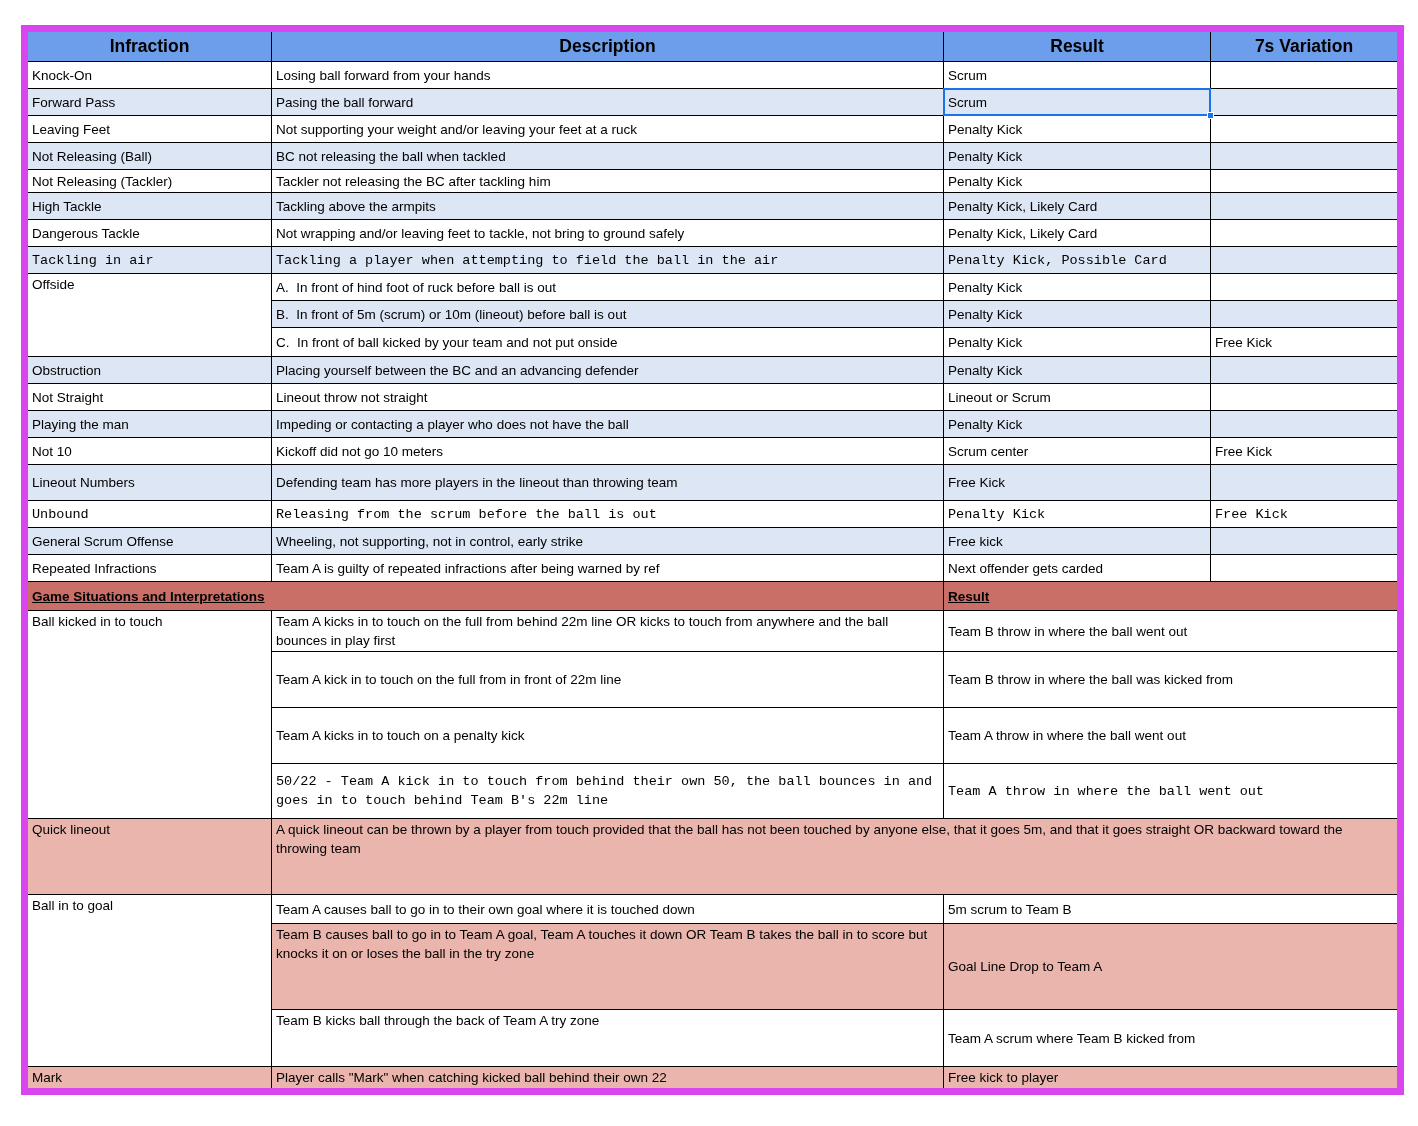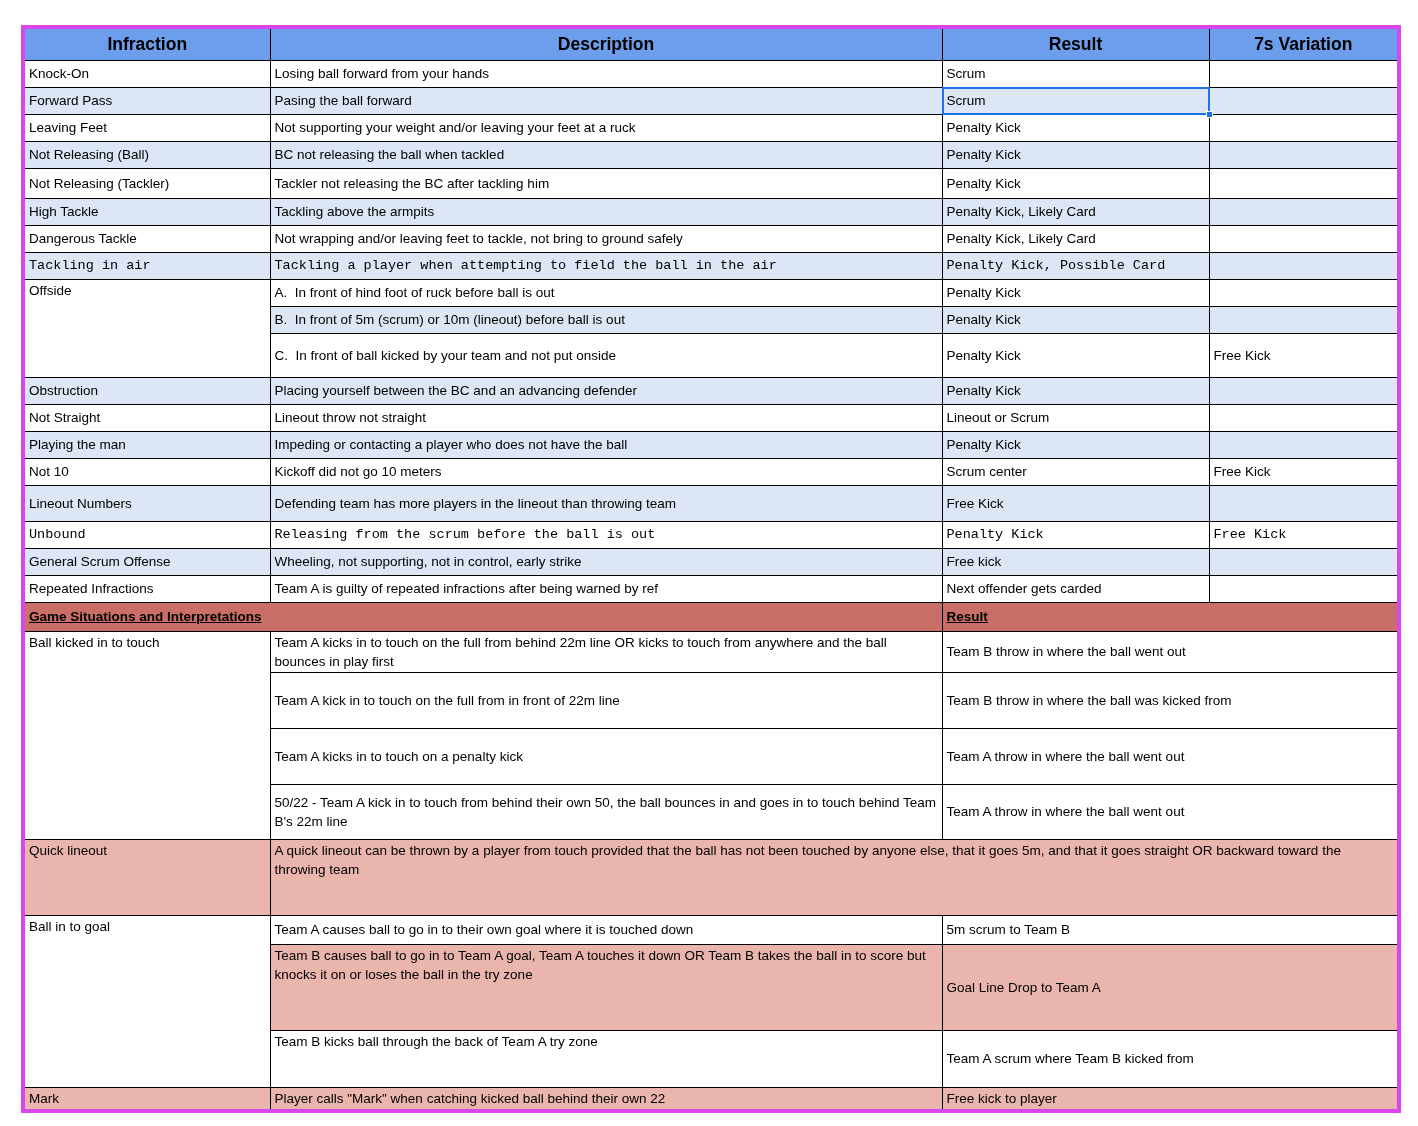--- a/index.html
+++ b/index.html
@@ -4,21 +4,21 @@
 <style>
   * { box-sizing: border-box; }
   html, body { margin: 0; padding: 0; }
   body {
     width: 1418px; height: 1126px;
     background: #ffffff;
     font-family: "Liberation Sans", sans-serif;
     color: #000;
   }
   .sheet { position: absolute; top: 25px; left: 21px; }
-  table { border-collapse: collapse; table-layout: fixed; border: 4px solid #d946ef; }
+  table { border-collapse: collapse; table-layout: fixed; border: 7px solid #d946ef; }
   th, td {
     border: 1px solid #000;
     padding: 1px 4px;
     font-size: 13.5px;
     line-height: 19px;
     vertical-align: middle;
     text-align: left;
     overflow: hidden;
     white-space: pre-wrap;
     word-wrap: break-word;
@@ -87,21 +87,21 @@
           <td>Not supporting your weight and/or leaving your feet at a ruck</td>
           <td>Penalty Kick</td>
           <td></td>
         </tr>
         <tr style="height: 27px;">
           <td class="bgb">Not Releasing (Ball)</td>
           <td class="bgb">BC not releasing the ball when tackled</td>
           <td class="bgb">Penalty Kick</td>
           <td class="bgb"></td>
         </tr>
-        <tr style="height: 30px;">
+        <tr style="height: 23px;">
           <td>Not Releasing (Tackler)</td>
           <td>Tackler not releasing the BC after tackling him</td>
           <td>Penalty Kick</td>
           <td></td>
         </tr>
         <tr style="height: 27px; margin-top: 12px;">
           <td class="bgb">High Tackle</td>
           <td class="bgb">Tackling above the armpits</td>
           <td class="bgb">Penalty Kick, Likely Card</td>
           <td class="bgb"></td>
@@ -122,21 +122,21 @@
           <td rowspan="3" class="top">Offside</td>
           <td>A.  In front of hind foot of ruck before ball is out</td>
           <td>Penalty Kick</td>
           <td></td>
         </tr>
         <tr style="height: 27px;">
           <td class="bgb">B.  In front of 5m (scrum) or 10m (lineout) before ball is out</td>
           <td class="bgb">Penalty Kick</td>
           <td class="bgb"></td>
         </tr>
-        <tr style="height: 44px;">
+        <tr style="height: 29px;">
           <td>C.  In front of ball kicked by your team and not put onside</td>
           <td>Penalty Kick</td>
           <td>Free Kick</td>
         </tr>
         <tr style="height: 27px;">
           <td class="bgb">Obstruction</td>
           <td class="bgb">Placing yourself between the BC and an advancing defender</td>
           <td class="bgb">Penalty Kick</td>
           <td class="bgb"></td>
         </tr>
@@ -192,21 +192,21 @@
           <td colspan="2">Team B throw in where the ball went out</td>
         </tr>
         <tr style="height: 56px;">
           <td>Team A kick in to touch on the full from in front of 22m line</td>
           <td colspan="2">Team B throw in where the ball was kicked from</td>
         </tr>
         <tr style="height: 56px;">
           <td>Team A kicks in to touch on a penalty kick</td>
           <td colspan="2">Team A throw in where the ball went out</td>
         </tr>
-        <tr style="height: 55px;">
+        <tr style="height: 55px; font-family: Liberation Mono, monospace;">
           <td>50/22 - Team A kick in to touch from behind their own 50, the ball bounces in and goes in to touch behind Team B's 22m line</td>
           <td colspan="2">Team A throw in where the ball went out</td>
         </tr>
         <tr style="height: 76px;">
           <td class="bgp top">Quick lineout</td>
           <td colspan="3" class="bgp top">A quick lineout can be thrown by a player from touch provided that the ball has not been touched by anyone else, that it goes 5m, and that it goes straight OR backward toward the throwing team</td>
         </tr>
         <tr style="height: 29px;">
           <td rowspan="3" class="top">Ball in to goal</td>
           <td>Team A causes ball to go in to their own goal where it is touched down</td>

